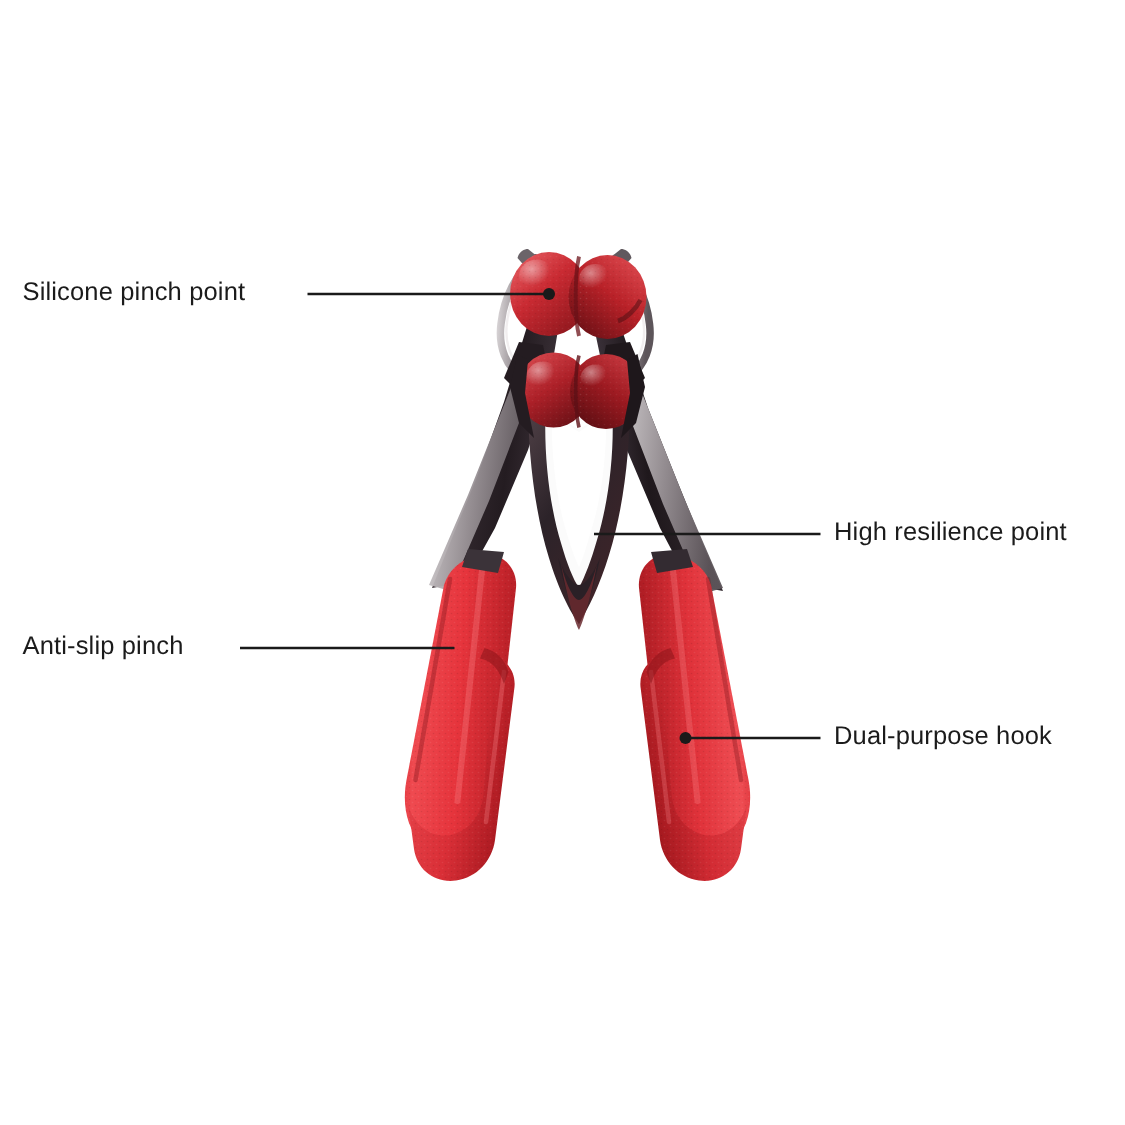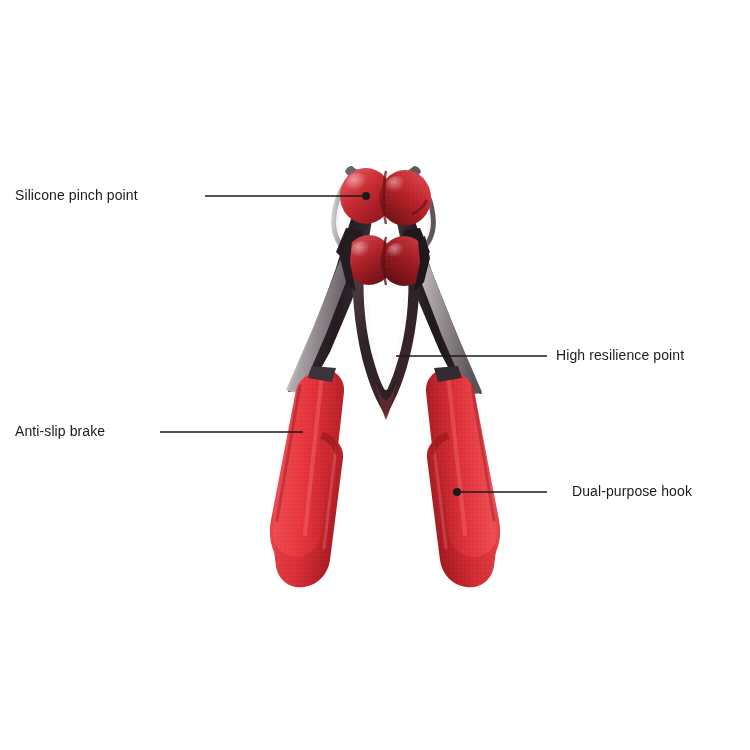--- a/index.html
+++ b/index.html
@@ -11,21 +11,21 @@
     position: relative;
     width: 750px;
     height: 750px;
     background: #ffffff;
     overflow: hidden;
     font-family: "Liberation Sans", sans-serif;
   }
   .callout-label {
     position: absolute;
     font-family: "Liberation Sans", sans-serif;
-    font-size: 14px;
+    font-size: 17px;
     line-height: 24px;
     color: #1b1b1b;
     white-space: nowrap;
     letter-spacing: 0.1px;
   }
   #svg-product {
     position: absolute;
     left: 0;
     top: 0;
     width: 750px;
@@ -278,17 +278,17 @@
         <line x1="160" y1="432" x2="303" y2="432" stroke="#1a1a1a" stroke-width="1.6"></line>
         <line x1="457" y1="492" x2="547" y2="492" stroke="#1a1a1a" stroke-width="1.6"></line>
         <circle cx="457" cy="492" r="4" fill="#1a1a1a"></circle>
       </g>
   </svg>
 
   <div class="callout-label" style="left:15px; top:183px;">Silicone pinch point</div>
 
   <div class="callout-label" style="left:556px; top:343px;">High resilience point</div>
 
-  <div class="callout-label" style="left:15px; top:419px;">Anti-slip brake</div>
-
-  <div class="callout-label" style="left:556px; top:479px;margin-left:16px;">Dual-purpose hook</div>
+  <div class="callout-label" style="left:15px; top:419px;">Anti-slip pinch</div>
+
+  <div class="callout-label" style="left:556px; top:479px;">Dual-purpose hook</div>
 
 </div>
 
 </body></html>

